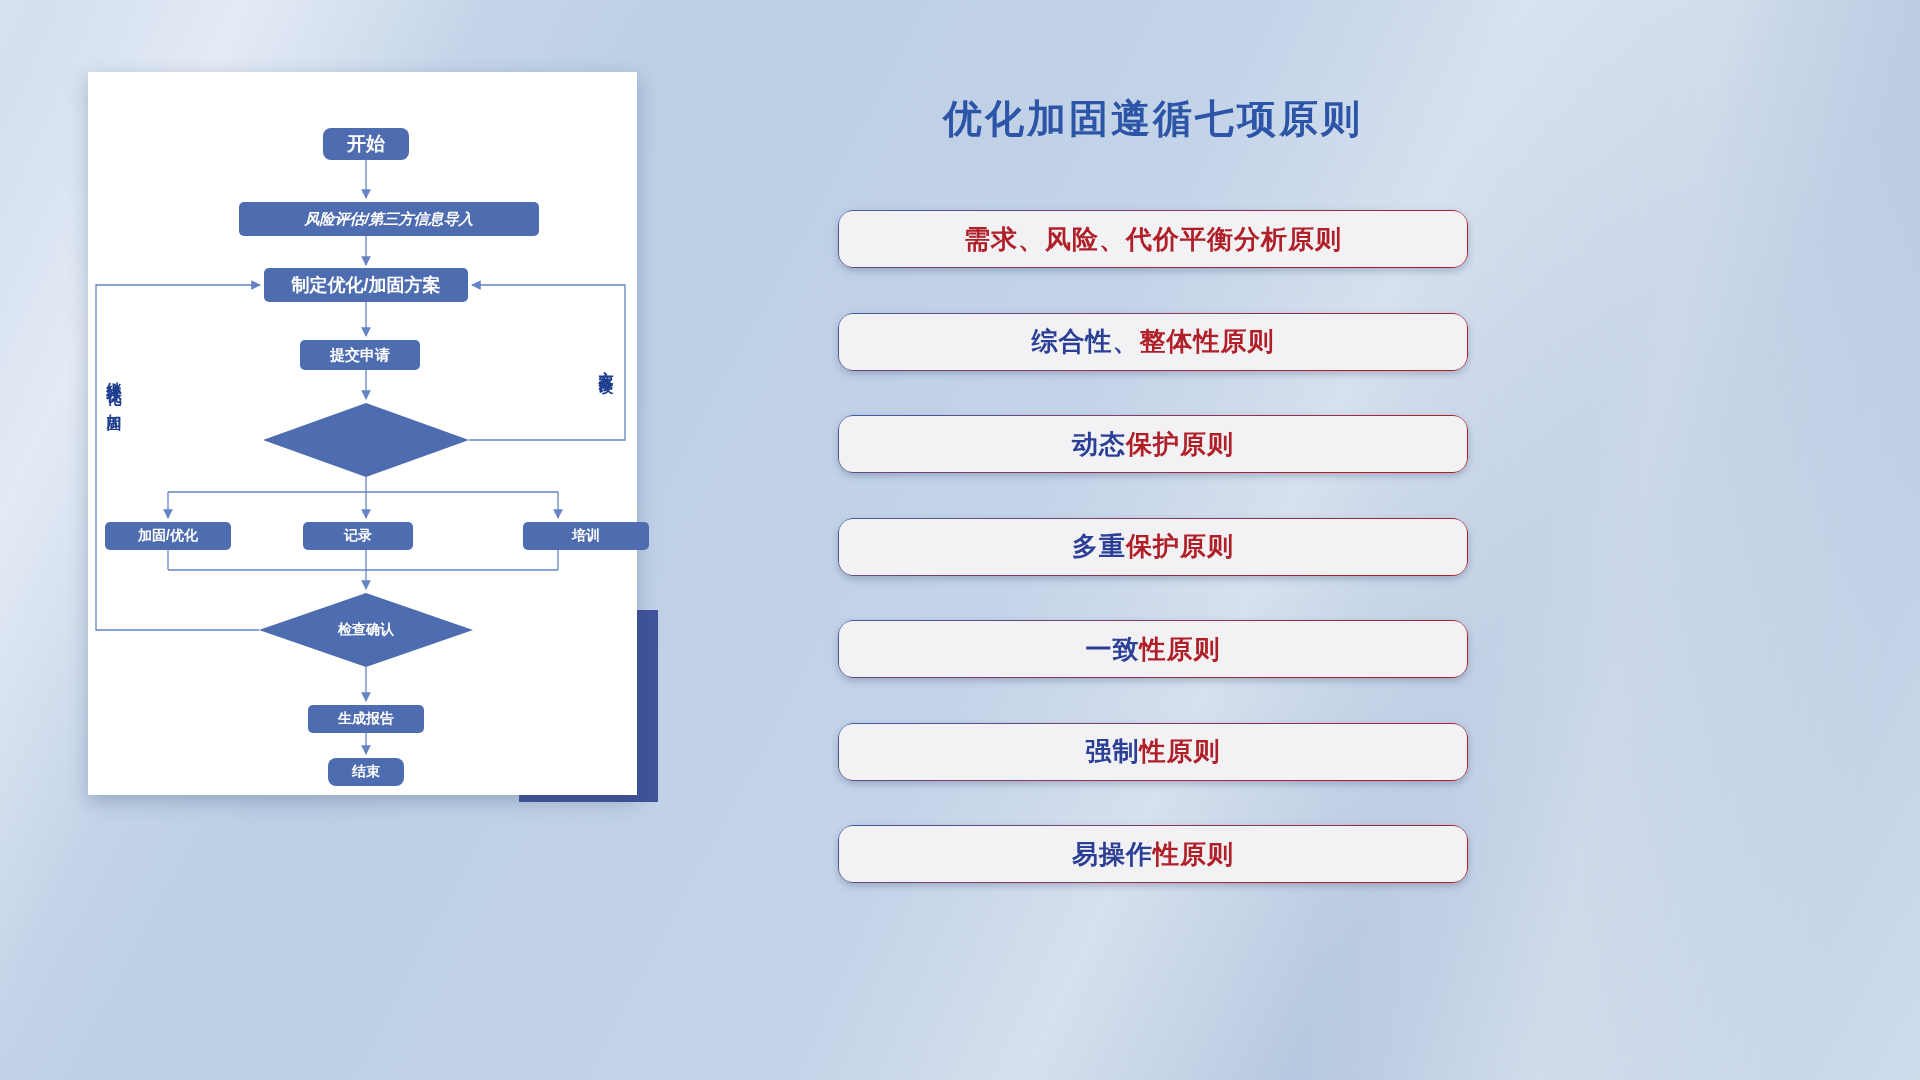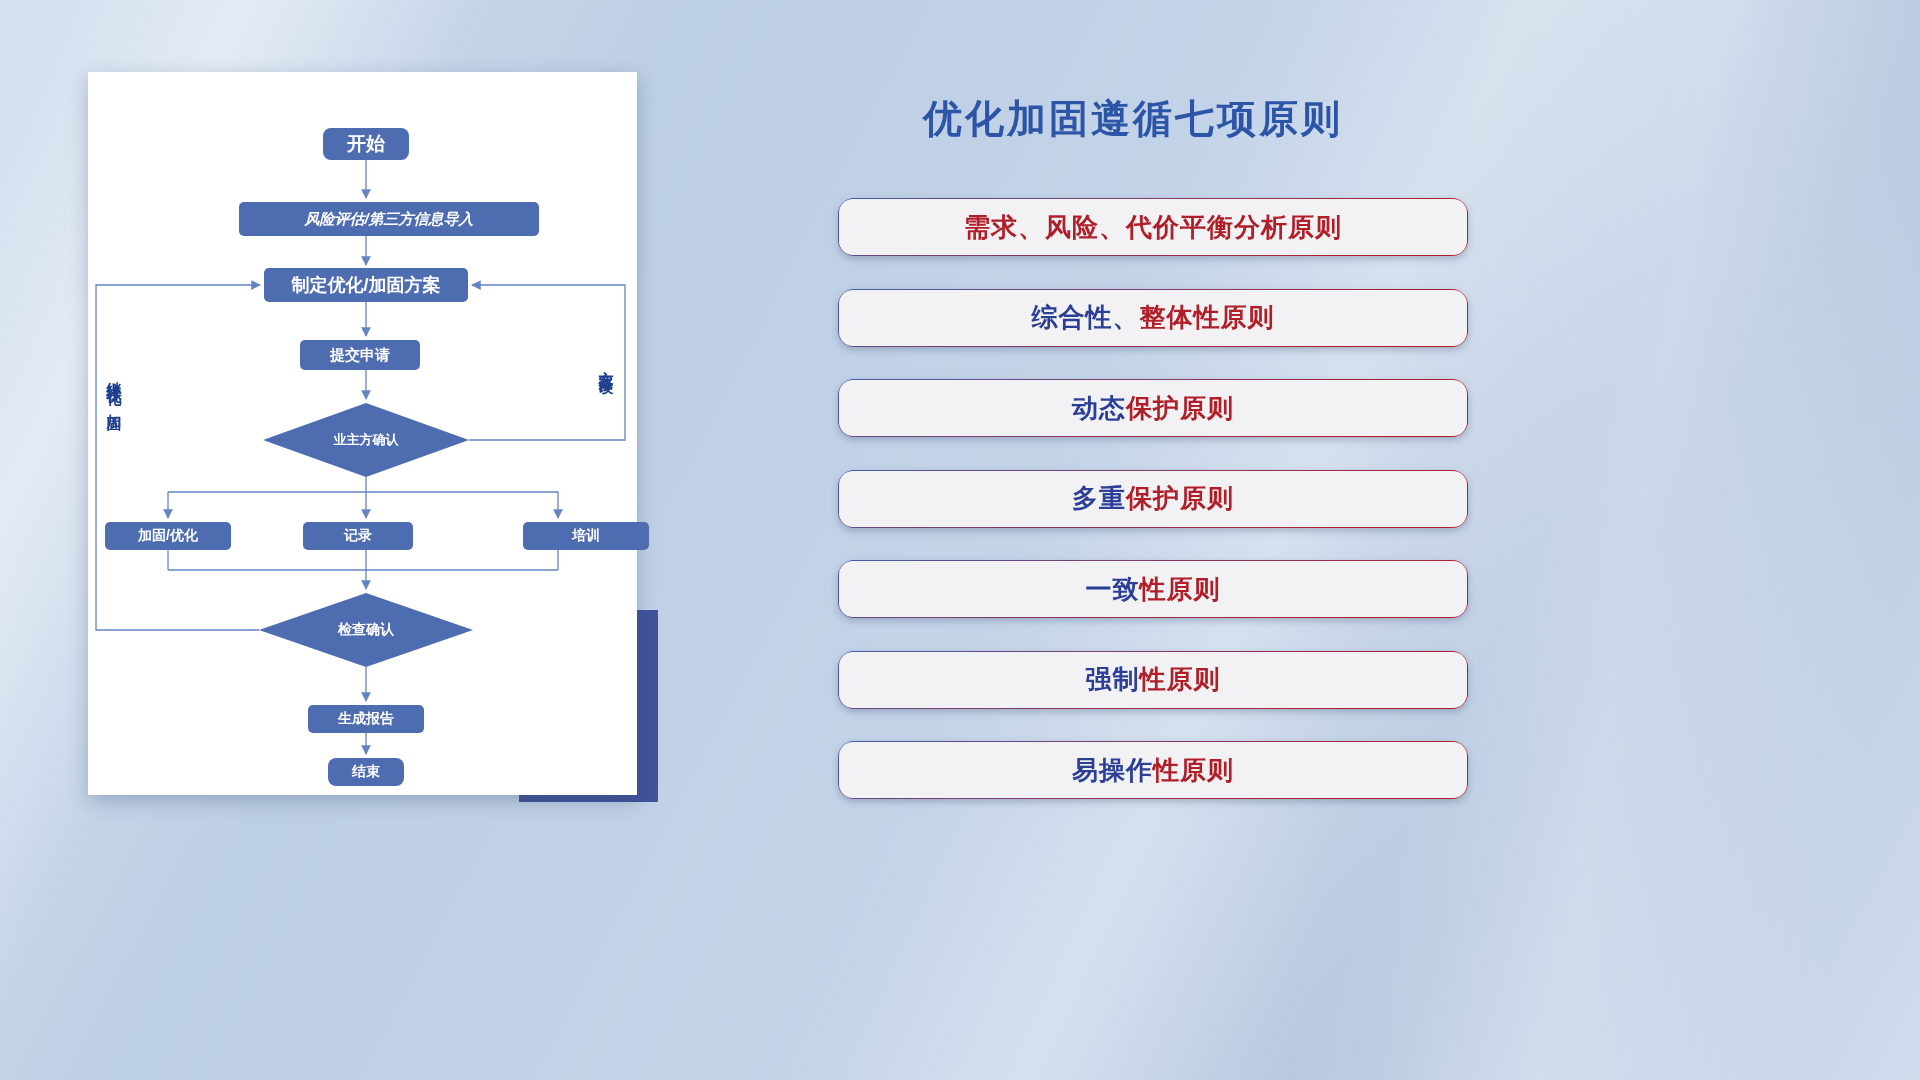--- a/index.html
+++ b/index.html
@@ -54,32 +54,33 @@
   .vlabel {
     position:absolute; writing-mode:vertical-rl; text-orientation:upright;
     color:#1e3f8f; font-weight:bold; font-size:15px; letter-spacing:3px;
     display:flex; align-items:center; justify-content:center;
   }
   .vlabel-left  { left:16px;  top:250px; height:134px; }
   .vlabel-right { left:508px; top:244px; height:96px;  }
 
   
   .slide-title {
-    position:absolute; left:768px; top:92px; width:730px;
+    position:absolute; left:788px; top:92px; width:730px;
     text-align:center; font-size:39px; font-weight:bold; color:#2c55a7;
     letter-spacing:3px;
   }
   .principles {
     position:absolute; left:838px; top:198px; width:630px;
     display:flex; flex-direction:column; gap:32.5px;
   }
   .pill {
     height:58px; border-radius:16px; padding:1px;
     background:linear-gradient(160deg,#3f5dac 0%,#8c3560 45%,#b01e28 85%);
     box-shadow:0 3px 7px rgba(40,60,100,0.28);
+    margin-top:12px;
   }
   .pill-inner {
     width:100%; height:100%; background:#f2f2f4; border-radius:14px;
     display:flex; align-items:center; justify-content:center;
     font-size:26px; font-weight:600; letter-spacing:1px; white-space:nowrap;
   }
   .p-blue { color:#2b3f96; }
   .p-red  { color:#b01e28; }
 </style>
 </head>
@@ -124,21 +125,20 @@
       <g fill="#4e6cb0">
         <polygon points="278,331 381,368 278,405 175,368"></polygon>
         <polygon points="278,521 385,558 278,595 171,558"></polygon>
       </g>
     </svg>
 
     <div class="node n-start">开始</div>
     <div class="node n-risk">风险评估/第三方信息导入</div>
     <div class="node n-plan">制定优化/加固方案</div>
     <div class="node n-submit">提交申请</div>
-    <div class="dlabel dlabel-1">业主方确认</div>
     <div class="node n-harden">加固/优化</div>
     <div class="node n-record">记录</div>
     <div class="node n-training">培训</div>
     <div class="dlabel dlabel-2">检查确认</div>
     <div class="node n-report">生成报告</div>
     <div class="node n-end">结束</div>
 
     <div class="vlabel vlabel-left">继续优化/加固</div>
     <div class="vlabel vlabel-right">方案修改</div>
   </div>

